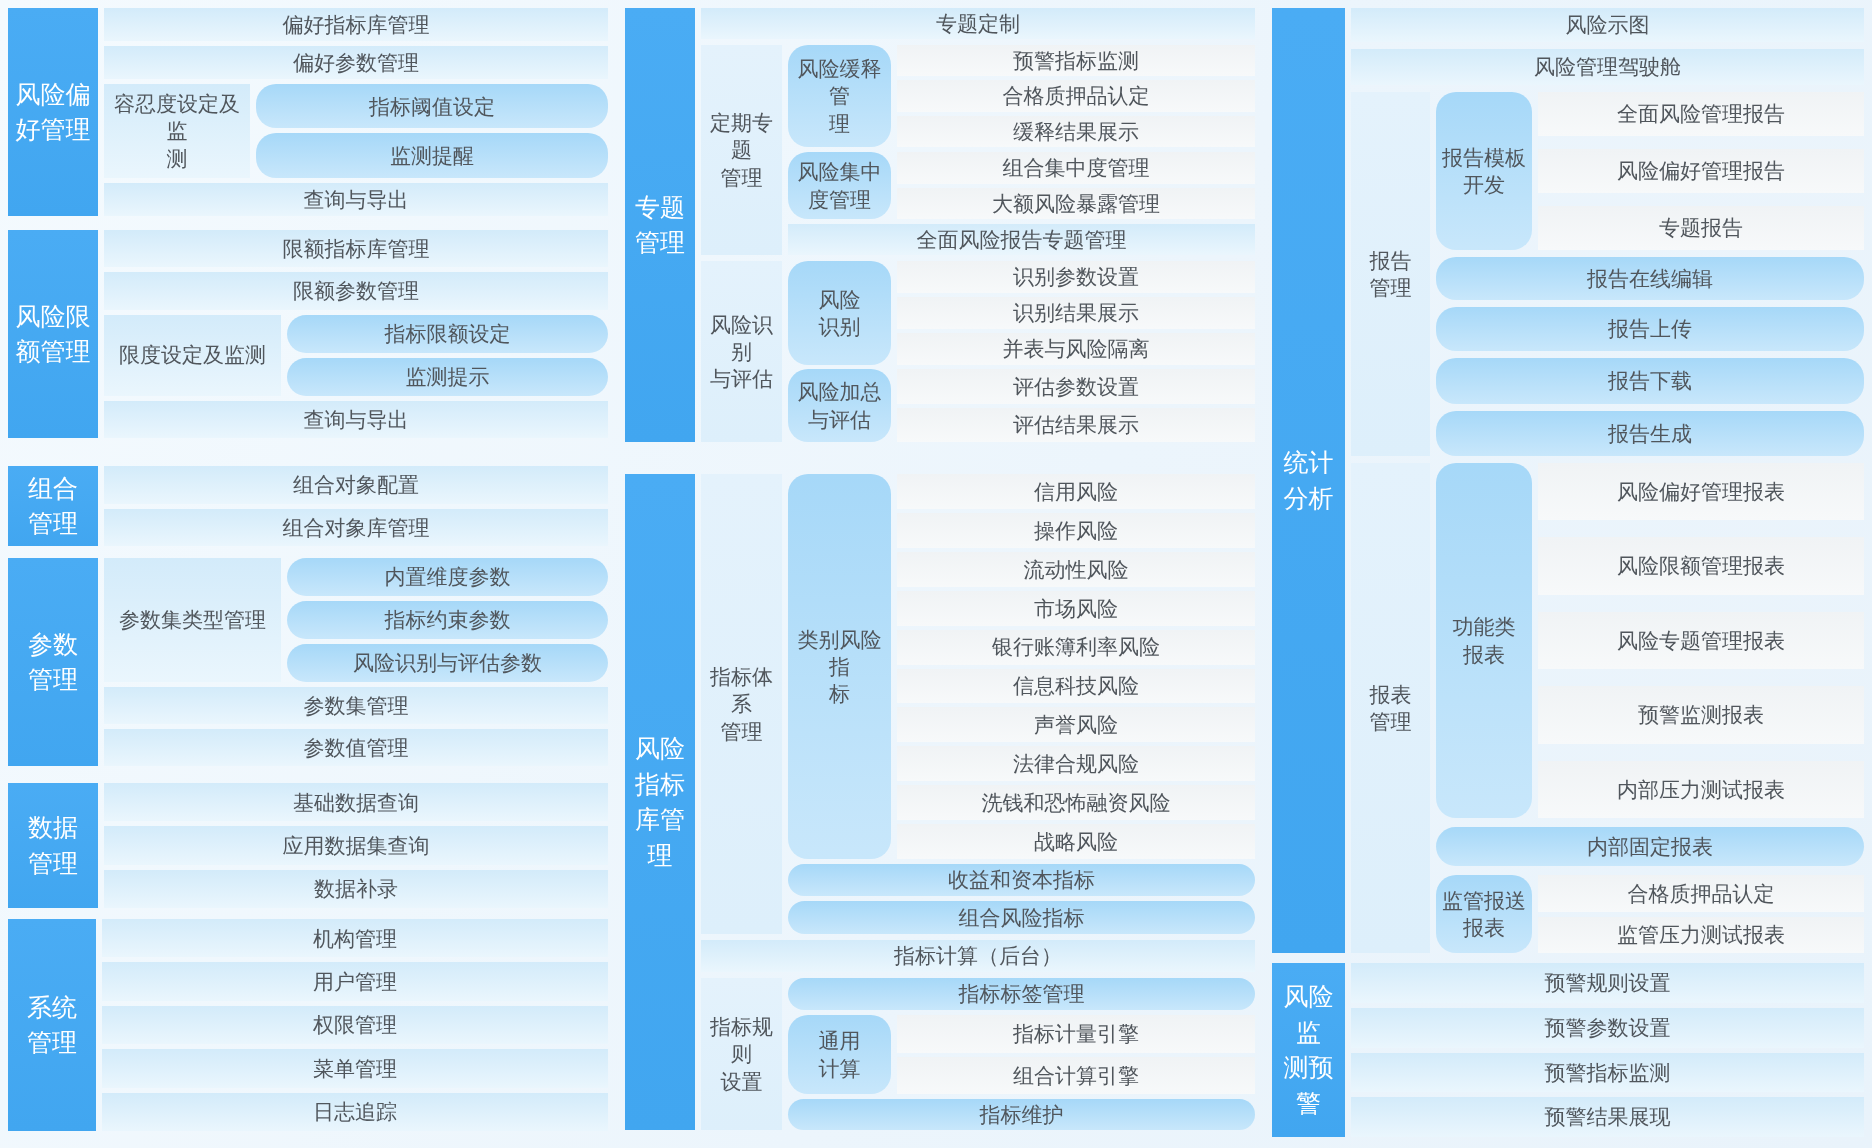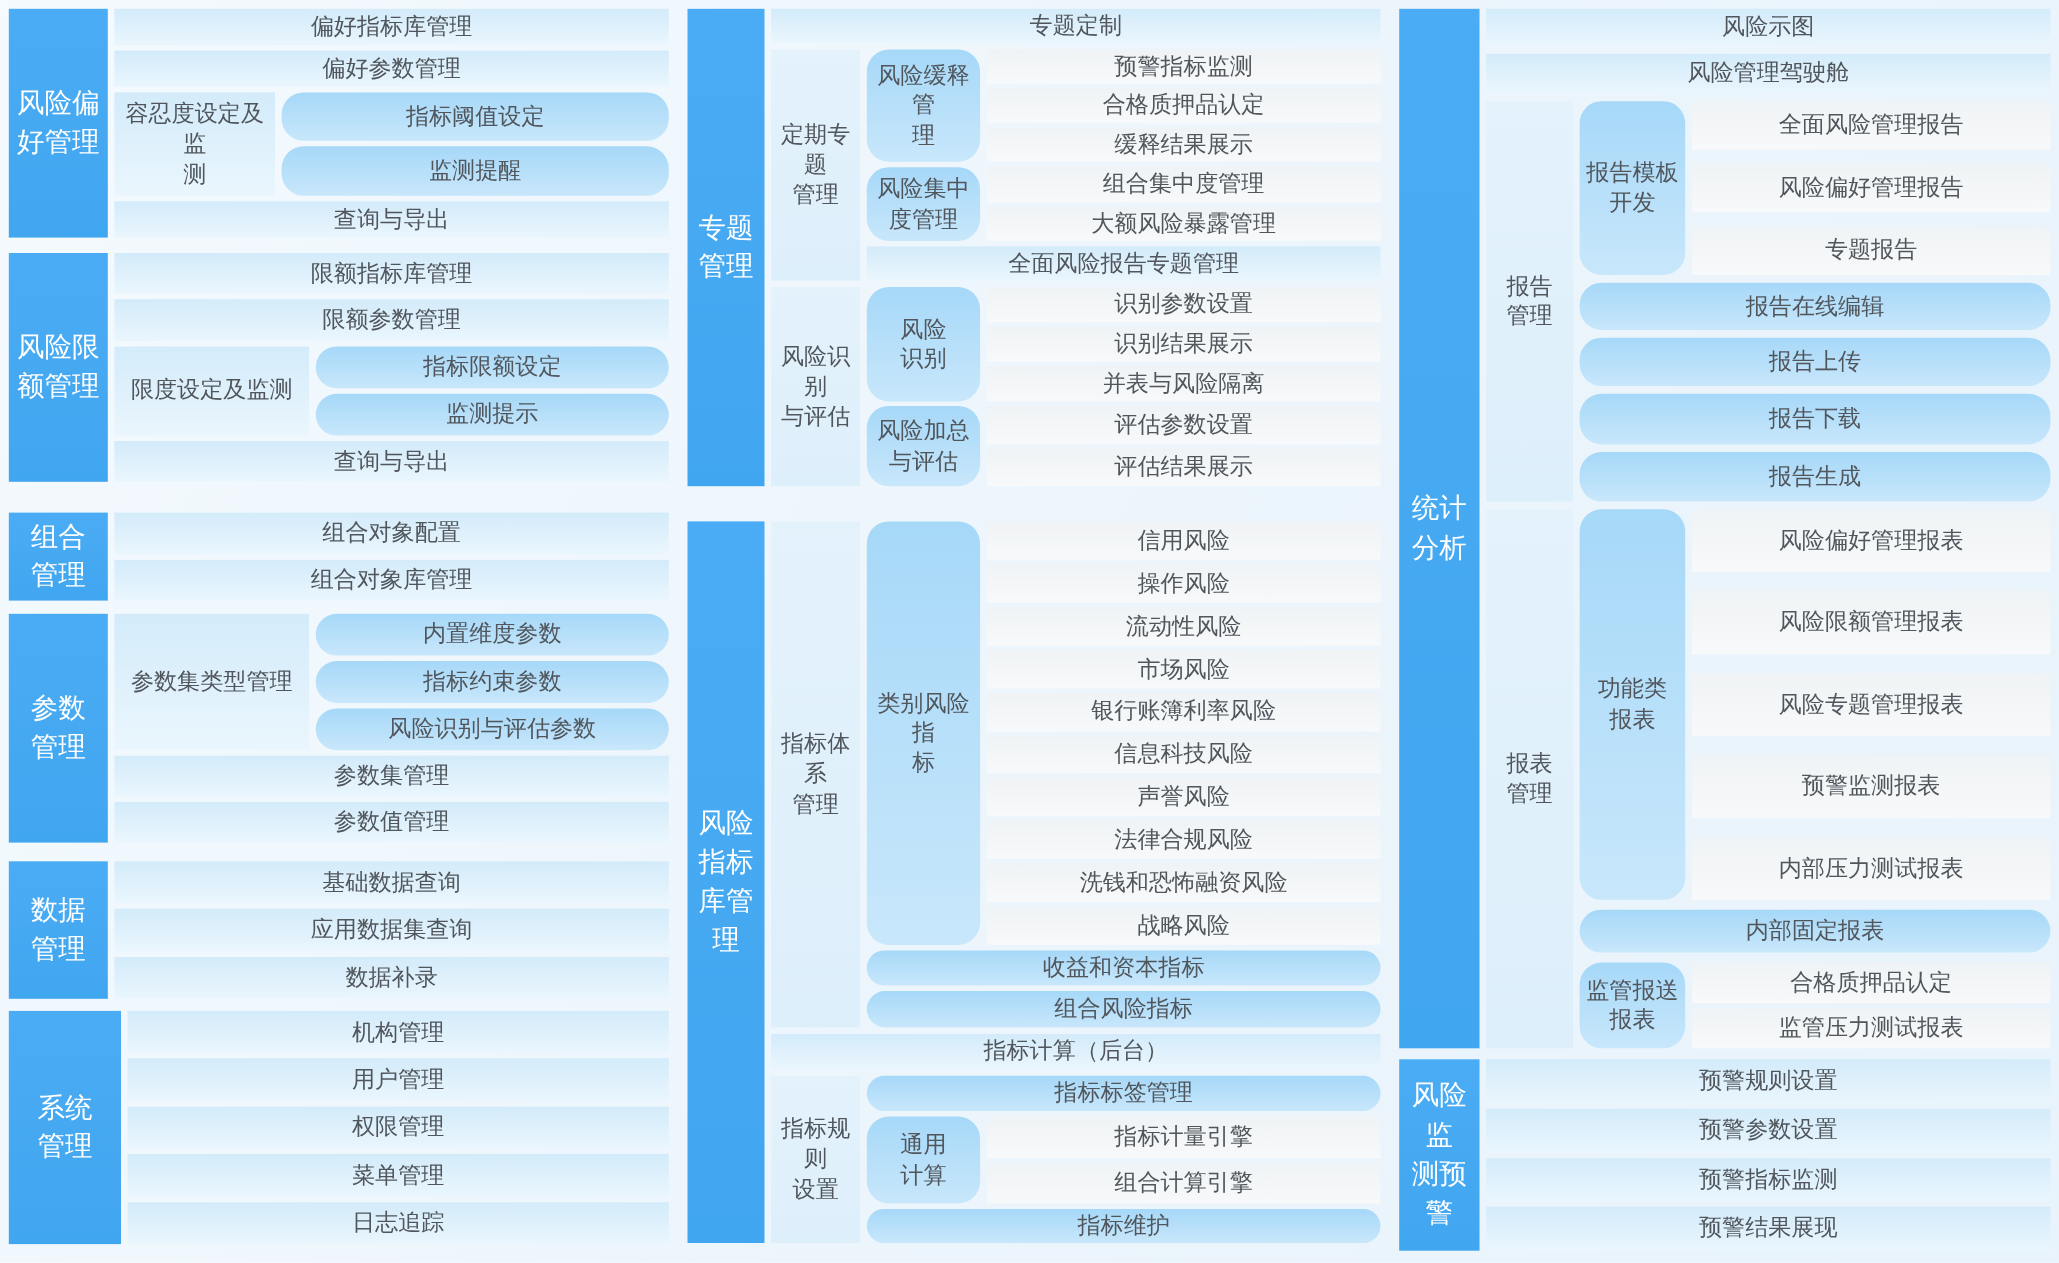--- a/index.html
+++ b/index.html
@@ -106,21 +106,21 @@
       <div class="cat" style="width:90px">数据
 管理</div>
       <div class="stack g5">
         <div class="cell light f1">基础数据查询</div>
         <div class="cell light f1">应用数据集查询</div>
         <div class="cell light f1">数据补录</div>
       </div>
     </section>
 
     <section class="group" style="height:212px;margin-top:11px">
-      <div class="cat" style="width:102px">系统
+      <div class="cat" style="width:88px">系统
 管理</div>
       <div class="stack g5">
         <div class="cell light f1">机构管理</div>
         <div class="cell light f1">用户管理</div>
         <div class="cell light f1">权限管理</div>
         <div class="cell light f1">菜单管理</div>
         <div class="cell light f1">日志追踪</div>
       </div>
     </section>
   </div>

